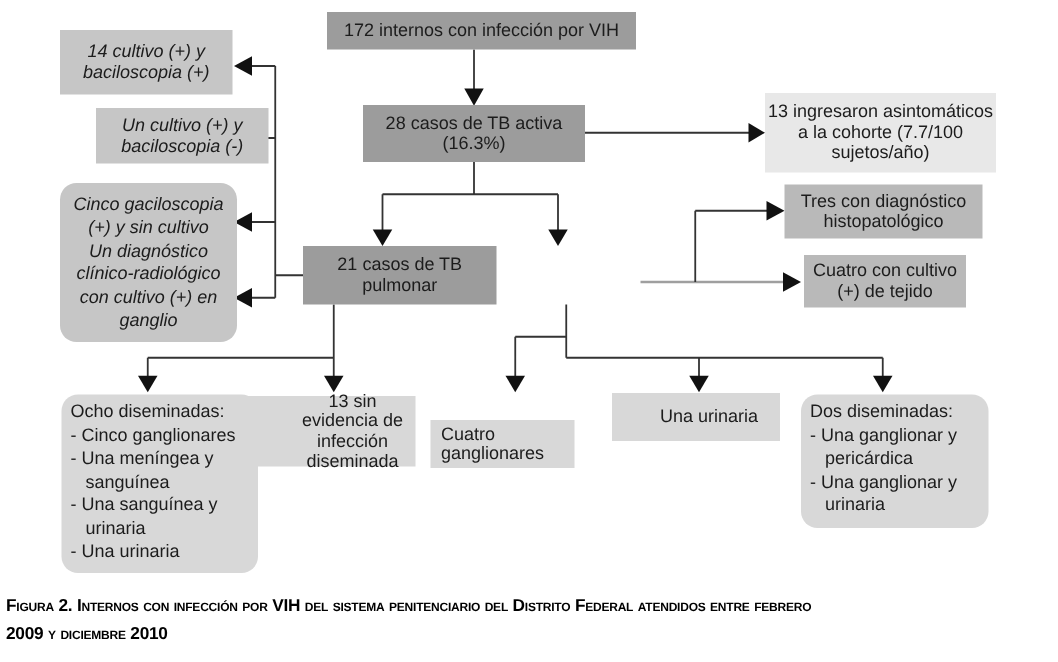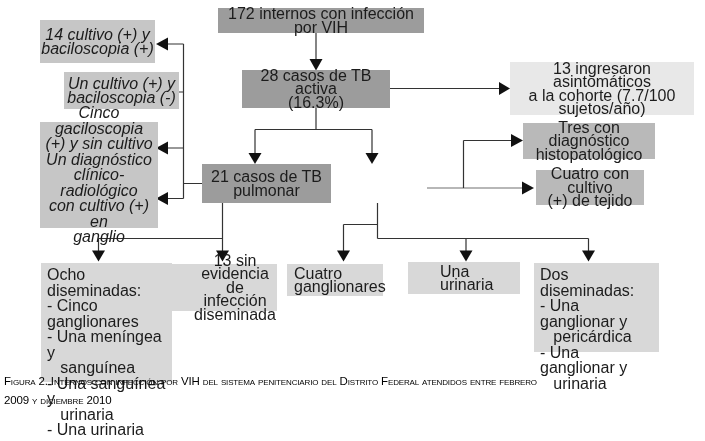--- a/index.html
+++ b/index.html
@@ -4,34 +4,34 @@
 <style>
   html,body{margin:0;padding:0;background:#ffffff;}
   #stage{
     position:relative;width:705px;height:441px;background:#ffffff;overflow:hidden;
     font-family:"Liberation Sans",sans-serif;color:#1c1c1c;
   }
   #wires{position:absolute;left:0;top:0;z-index:0;}
   .node{
     position:absolute;box-sizing:border-box;z-index:1;
     display:flex;align-items:center;justify-content:center;
-    text-align:center;font-size:16px;line-height:13.5px;
+    text-align:center;font-size:12px;line-height:13.5px;
     white-space:pre-wrap;color:#1c1c1c;
   }
   .fill-dark{background:#9c9c9c;}
   .fill-left{background:#c6c6c6;font-style:italic;}
   .fill-med{background:#b9b9b9;}
   .fill-light{background:#d8d8d8;}
   .fill-lightest{background:#e8e8e8;}
-  .tall{line-height:15.5px;}
+  .tall{line-height:15.5px;border-radius:11px;}
   .la{align-items:flex-start;justify-content:flex-start;text-align:left;padding:4px 3px 0 6px;}
   .lc{align-items:center;justify-content:flex-start;text-align:left;padding-left:7px;}
   #caption{
-    position:absolute;left:4px;top:372px;width:699px;z-index:1;
-    font-weight:normal;font-variant:small-caps;letter-spacing:-0.15px;
+    position:absolute;left:4px;top:395px;width:699px;z-index:1;
+    font-weight:bold;font-variant:small-caps;letter-spacing:-0.15px;
     font-size:11.5px;line-height:19px;color:#000;white-space:pre-line;
   }
 </style>
 </head>
 <body>
 
 <div id="stage">
 
   <svg id="wires" width="705" height="390" viewBox="0 0 705 390">
 
@@ -90,38 +90,38 @@
 baciloscopia (+)</div>
   <div class="node fill-left" style="left:40px;top:72px;width:115px;height:37px;margin-left:24px;">Un cultivo (+) y
 baciloscopia (-)</div>
   <div class="node fill-left tall" style="left:40px;top:122px;width:118px;height:106px;">Cinco gaciloscopia
 (+) y sin cultivo
 Un diagnóstico
 clínico-radiológico
 con cultivo (+) en
 ganglio</div>
 
-  <div class="node fill-lightest" style="left:510px;top:62px;width:184px;height:53px;">13 ingresaron asintomáticos
+  <div class="node fill-lightest" style="left:510px;top:62px;width:154px;height:53px;">13 ingresaron asintomáticos
 a la cohorte (7.7/100
 sujetos/año)</div>
   <div class="node fill-med" style="left:536px;top:170px;width:108px;height:35px;">Cuatro con cultivo
 (+) de tejido</div>
   <div class="node fill-med" style="left:523px;top:123px;width:132px;height:36px;">Tres con diagnóstico
 histopatológico</div>
 
   <div class="node fill-light la tall" style="left:41px;top:263px;width:131px;height:119px;">Ocho diseminadas:
 - Cinco ganglionares
 - Una meníngea y
    sanguínea
 - Una sanguínea y
    urinaria
 - Una urinaria</div>
   <div class="node fill-light" style="left:165px;top:264px;width:112px;height:47px;padding-left:28px;">13 sin evidencia de
 infección diseminada</div>
-  <div class="node fill-light lc" style="left:287px;top:264px;width:96px;height:32px;">Cuatro ganglionares</div>
+  <div class="node fill-light lc" style="left:287px;top:280px;width:96px;height:32px;">Cuatro ganglionares</div>
   <div class="node fill-light lc" style="left:408px;top:262px;width:112px;height:32px;padding-left:32px;">Una urinaria</div>
   <div class="node fill-light la tall" style="left:534px;top:263px;width:125px;height:89px;">Dos diseminadas:
 - Una ganglionar y
    pericárdica
 - Una ganglionar y
    urinaria</div>
 
   <div id="caption">Figura 2. Internos con infección por VIH del sistema penitenciario del Distrito Federal atendidos entre febrero
 2009 y diciembre 2010</div>
 

